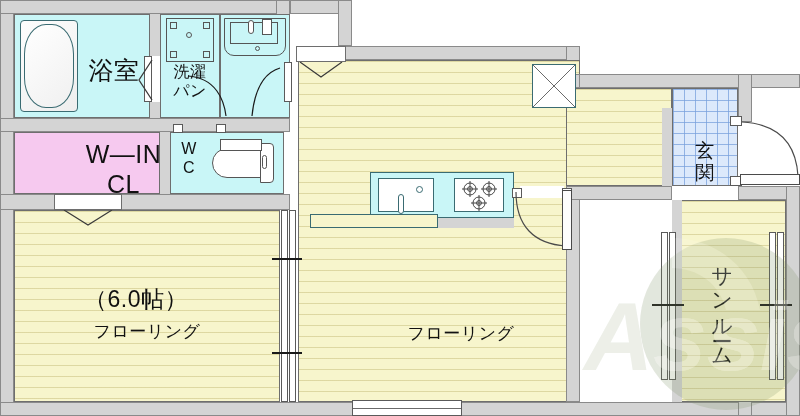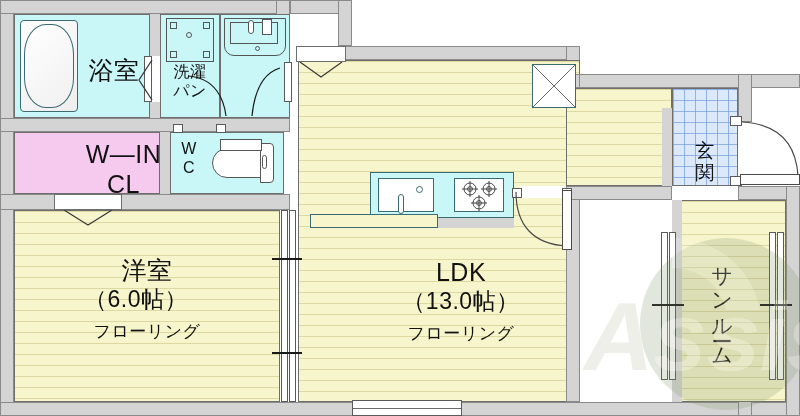--- a/index.html
+++ b/index.html
@@ -139,36 +139,33 @@
   <div class="fx thin" style="left:260px;top:143px;width:14px;height:40px;border-radius:0 4px 4px 0;"></div>
   <div class="fx thin" style="left:220px;top:139px;width:42px;height:12px;"></div>
   <div class="fx thin" style="left:262px;top:155px;width:5px;height:14px;border-radius:3px;"></div>
 
   <div class="jamb" style="left:173px;top:124px;width:10px;height:9px;"></div>
   <div class="jamb" style="left:216px;top:124px;width:10px;height:9px;"></div>
 
   <div class="wall" style="left:0;top:194px;width:290px;height:16px;"></div>
 
   <div class="room fl" style="left:14px;top:210px;width:266px;height:192px;"></div>
-  <div class="lbl ttl" style="left:14px;top:256px;width:266px;">洋室</div>
   <div class="lbl sz" style="left:14px;top:286px;width:244px;">（6.0帖）</div>
   <div class="lbl fin" style="left:14px;top:322px;width:266px;">フローリング</div>
 
   <div class="slide" style="left:280px;top:210px;width:18px;height:192px;">
     <i style="left:1px;top:0;width:7px;height:192px;"></i>
     <i style="left:9px;top:0;width:7px;height:192px;"></i>
   </div>
   <div class="tick" style="left:272px;top:258px;width:30px;height:2px;"></div>
   <div class="tick" style="left:272px;top:352px;width:30px;height:2px;"></div>
 
   <div class="room fl" style="left:298px;top:60px;width:282px;height:342px;"></div>
   <div class="room fl" style="left:566px;top:88px;width:106px;height:98px;"></div>
 
-  <div class="lbl ttl" style="left:358px;top:258px;width:206px;">LDK</div>
-  <div class="lbl sz" style="left:358px;top:288px;width:206px;">（13.0帖）</div>
   <div class="lbl fin" style="left:358px;top:324px;width:206px;">フローリング</div>
 
   <div class="fx" style="left:532px;top:64px;width:44px;height:44px;"></div>
   <svg style="position:absolute;left:532px;top:64px;width:44px;height:44px;z-index:19;">
     <line x1="1" y1="1" x2="43" y2="43" stroke="#6a6a6a" stroke-width="1"></line>
     <line x1="43" y1="1" x2="1" y2="43" stroke="#6a6a6a" stroke-width="1"></line>
   </svg>
 
   <div class="fx t" style="left:370px;top:172px;width:144px;height:46px;"></div>
   <div class="fx" style="left:378px;top:178px;width:56px;height:34px;"></div>

